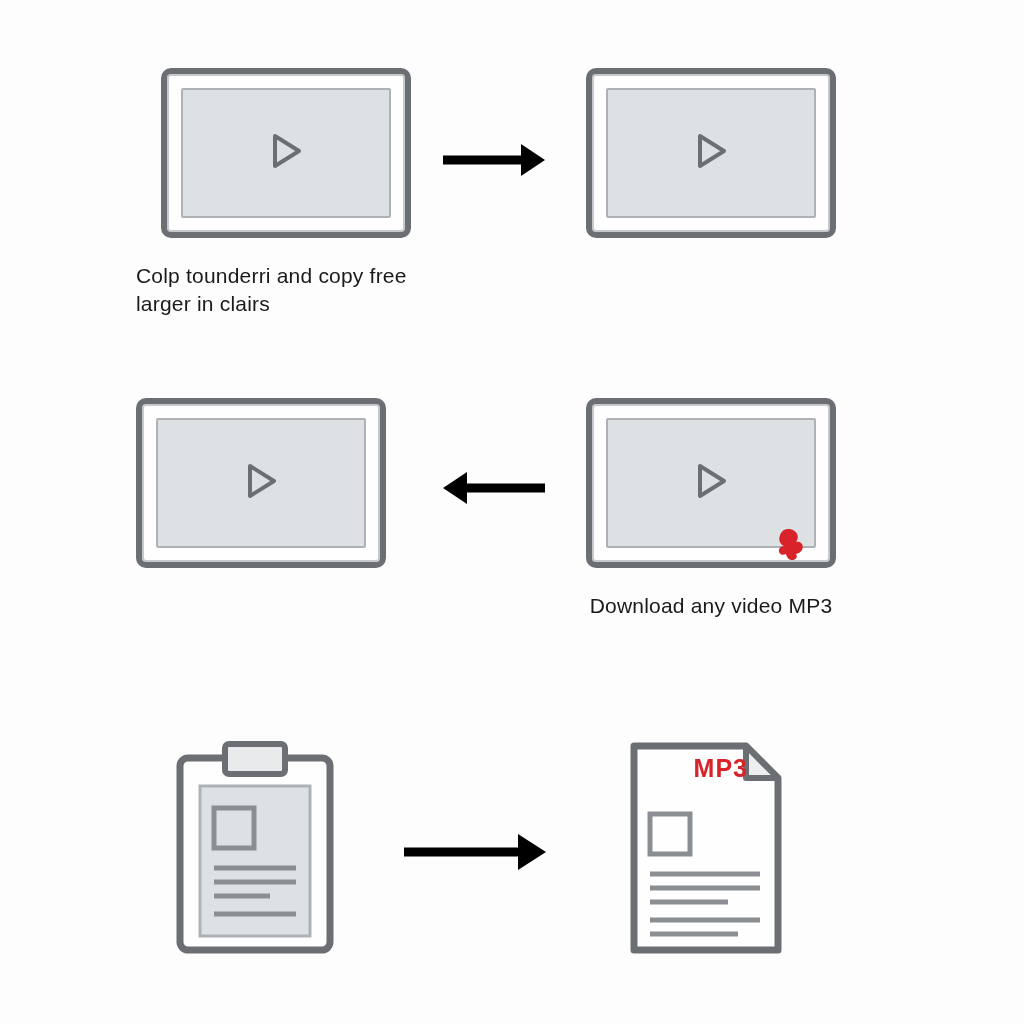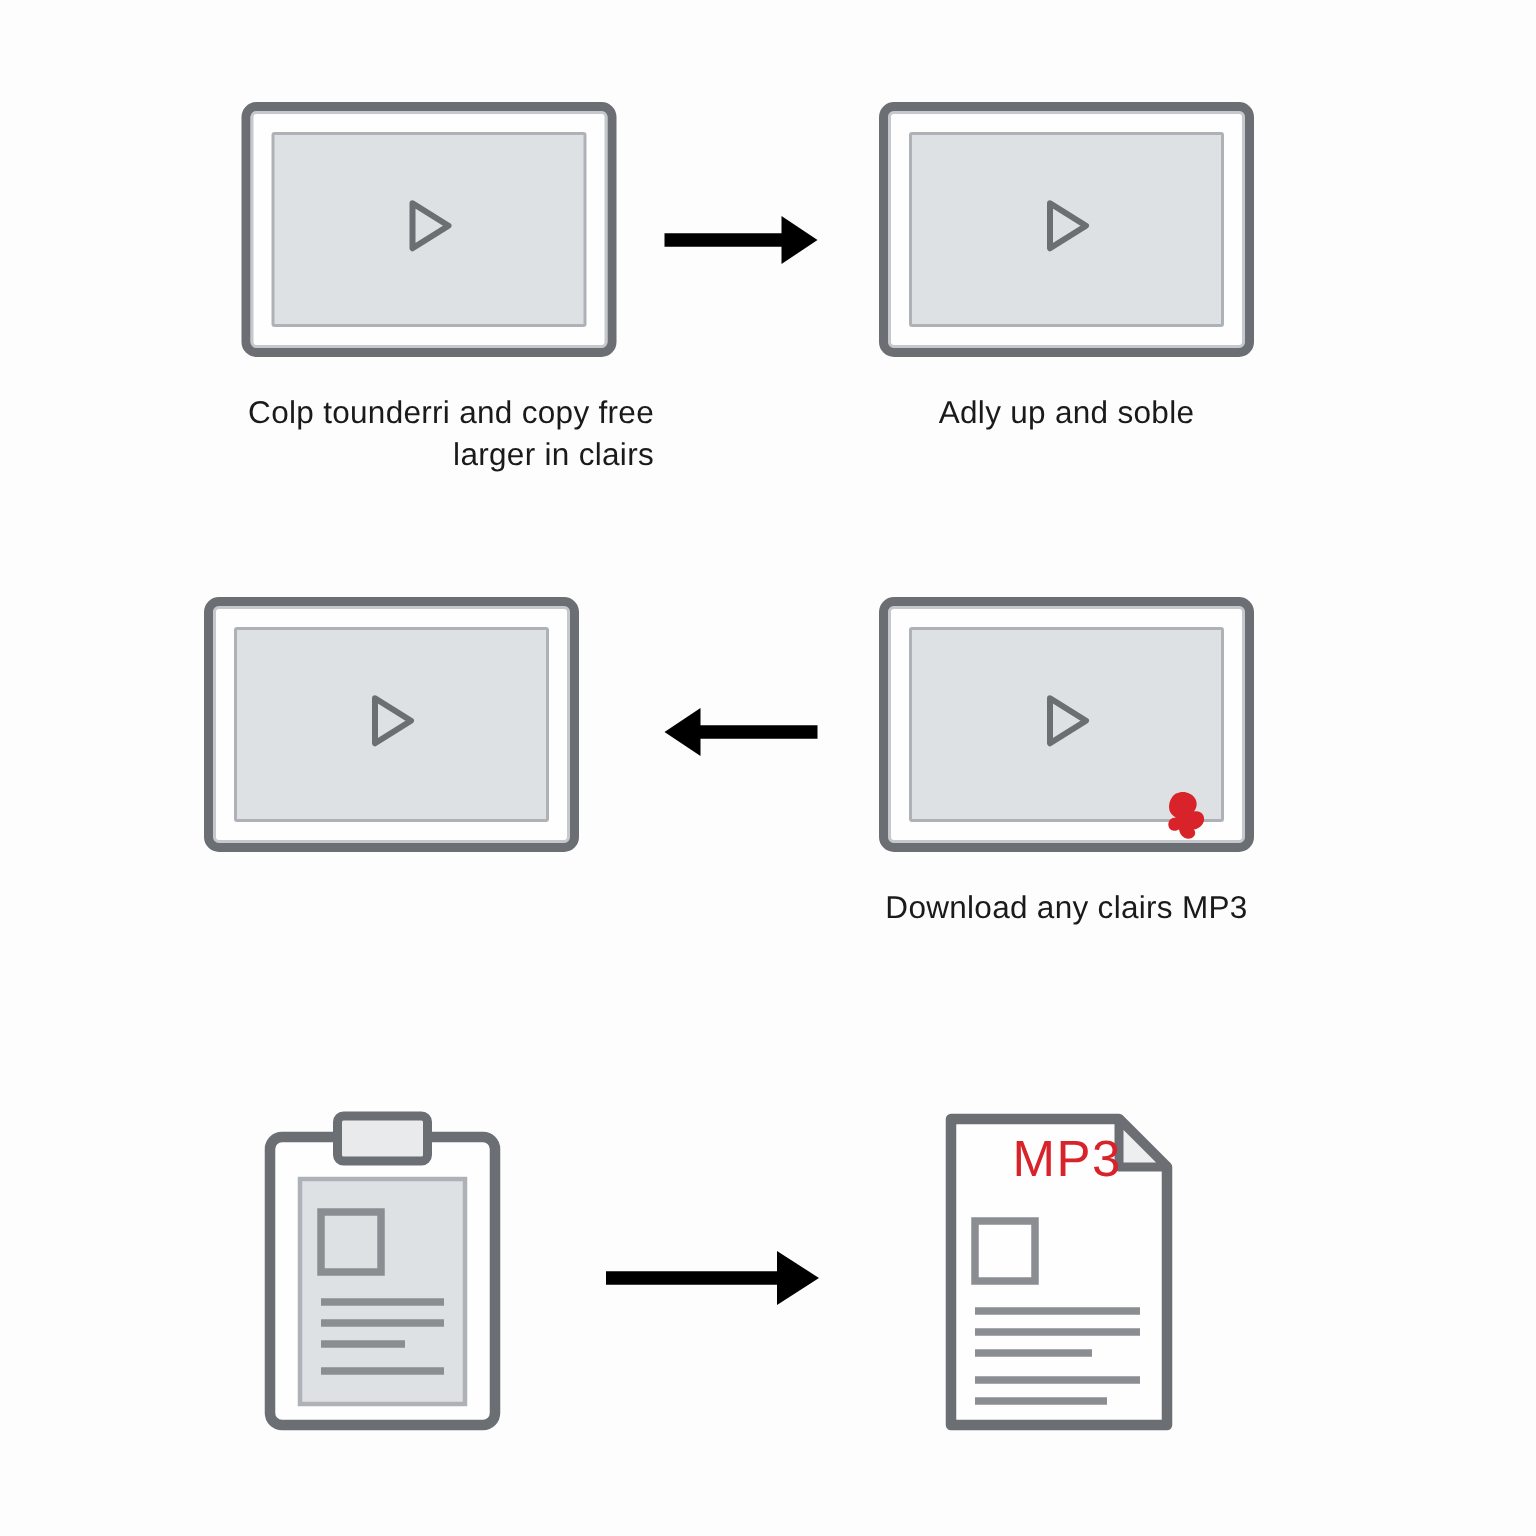--- a/index.html
+++ b/index.html
@@ -1,26 +1,26 @@
 <!DOCTYPE html>
 <html><head>
 <meta charset="utf-8">
 <style>
   html,body{margin:0;padding:0;width:1024px;height:1024px;background:#fdfdfd;font-family:Arial,Helvetica,sans-serif;color:#1a1a1a}
   .canvas{position:relative;width:1024px;height:1024px}
   .step{position:absolute;display:flex;flex-direction:column;align-items:center}
   .video-frame{width:238px;height:158px;border:6px solid #6b6e73;border-radius:10px;background:#fefefe;position:relative;box-shadow:inset 0 0 0 2px #c5c8cc}
   .video-inner{position:absolute;inset:14px;background:#dee1e4;border:2px solid #aeb2b7;border-radius:2px}
   .play{position:absolute;left:50%;top:50%;transform:translate(-50%,-50%)}
-  .caption{margin-top:24px;font-size:21px;line-height:1.35;text-align:right;max-width:300px;font-weight:400;letter-spacing:0.2px}
+  .caption{margin-top:24px;font-size:21px;line-height:1.35;text-align:left;max-width:300px;font-weight:400;letter-spacing:0.2px}
   .arrow{position:absolute}
   .red-mark{position:absolute;right:18px;bottom:-6px}
   .clipboard{width:170px;height:218px;position:relative}
   .mp3file{width:170px;height:218px;position:relative}
-  .mp3label{position:absolute;top:14px;right:42px;font-size:34px;font-weight:400;color:#d8232a;letter-spacing:1px}
+  .mp3label{position:absolute;top:14px;right:42px;font-size:25px;font-weight:700;color:#d8232a;letter-spacing:1px}
 </style>
 </head>
 <body>
 
 <div class="canvas">
 
   <div class="step" style="left:136px;top:68px">
     <div class="video-frame">
       <div class="video-inner"></div>
       <span class="play">
@@ -41,21 +41,20 @@
 
   <div class="step" style="left:586px;top:68px">
     <div class="video-frame">
       <div class="video-inner"></div>
       <span class="play">
         <svg width="38" height="38" viewBox="0 0 38 38">
             <path d="M8 4 L32 19 L8 34 Z" fill="none" stroke="#6b6e73" stroke-width="4" stroke-linejoin="round"></path>
           </svg>
       </span>
     </div>
-    <div class="caption">Adly up and soble</div>
   </div>
 
   <div class="step" style="left:136px;top:398px">
     <div class="video-frame">
       <div class="video-inner"></div>
       <span class="play">
         <svg width="38" height="38" viewBox="0 0 38 38">
             <path d="M8 4 L32 19 L8 34 Z" fill="none" stroke="#6b6e73" stroke-width="4" stroke-linejoin="round"></path>
           </svg>
       </span>
@@ -76,21 +75,21 @@
         <svg width="38" height="38" viewBox="0 0 38 38">
             <path d="M8 4 L32 19 L8 34 Z" fill="none" stroke="#6b6e73" stroke-width="4" stroke-linejoin="round"></path>
           </svg>
       </span>
       <span class="red-mark">
         <svg width="40" height="40" viewBox="0 0 40 40">
             <path d="M12 6 C20 2 30 10 24 18 C32 16 34 28 24 30 C28 36 16 40 14 30 C6 34 4 22 12 22 C4 18 8 8 12 6 Z" fill="#d8232a"></path>
           </svg>
       </span>
     </div>
-    <div class="caption">Download any clairs MP3</div>
+    <div class="caption">Download any video MP3</div>
   </div>
 
   <div class="step" style="left:170px;top:740px">
     <div class="clipboard">
       <svg width="170" height="218" viewBox="0 0 170 218">
         <rect x="10" y="18" width="150" height="192" rx="8" fill="#fefefe" stroke="#6b6e73" stroke-width="7"></rect>
         <rect x="55" y="4" width="60" height="30" rx="4" fill="#e8eaec" stroke="#6b6e73" stroke-width="6"></rect>
         <rect x="30" y="46" width="110" height="150" fill="#dee1e4" stroke="#aeb2b7" stroke-width="3"></rect>
         <rect x="44" y="68" width="40" height="40" fill="none" stroke="#8a8d92" stroke-width="5"></rect>
         <line x1="44" y1="128" x2="126" y2="128" stroke="#8a8d92" stroke-width="5"></line>

